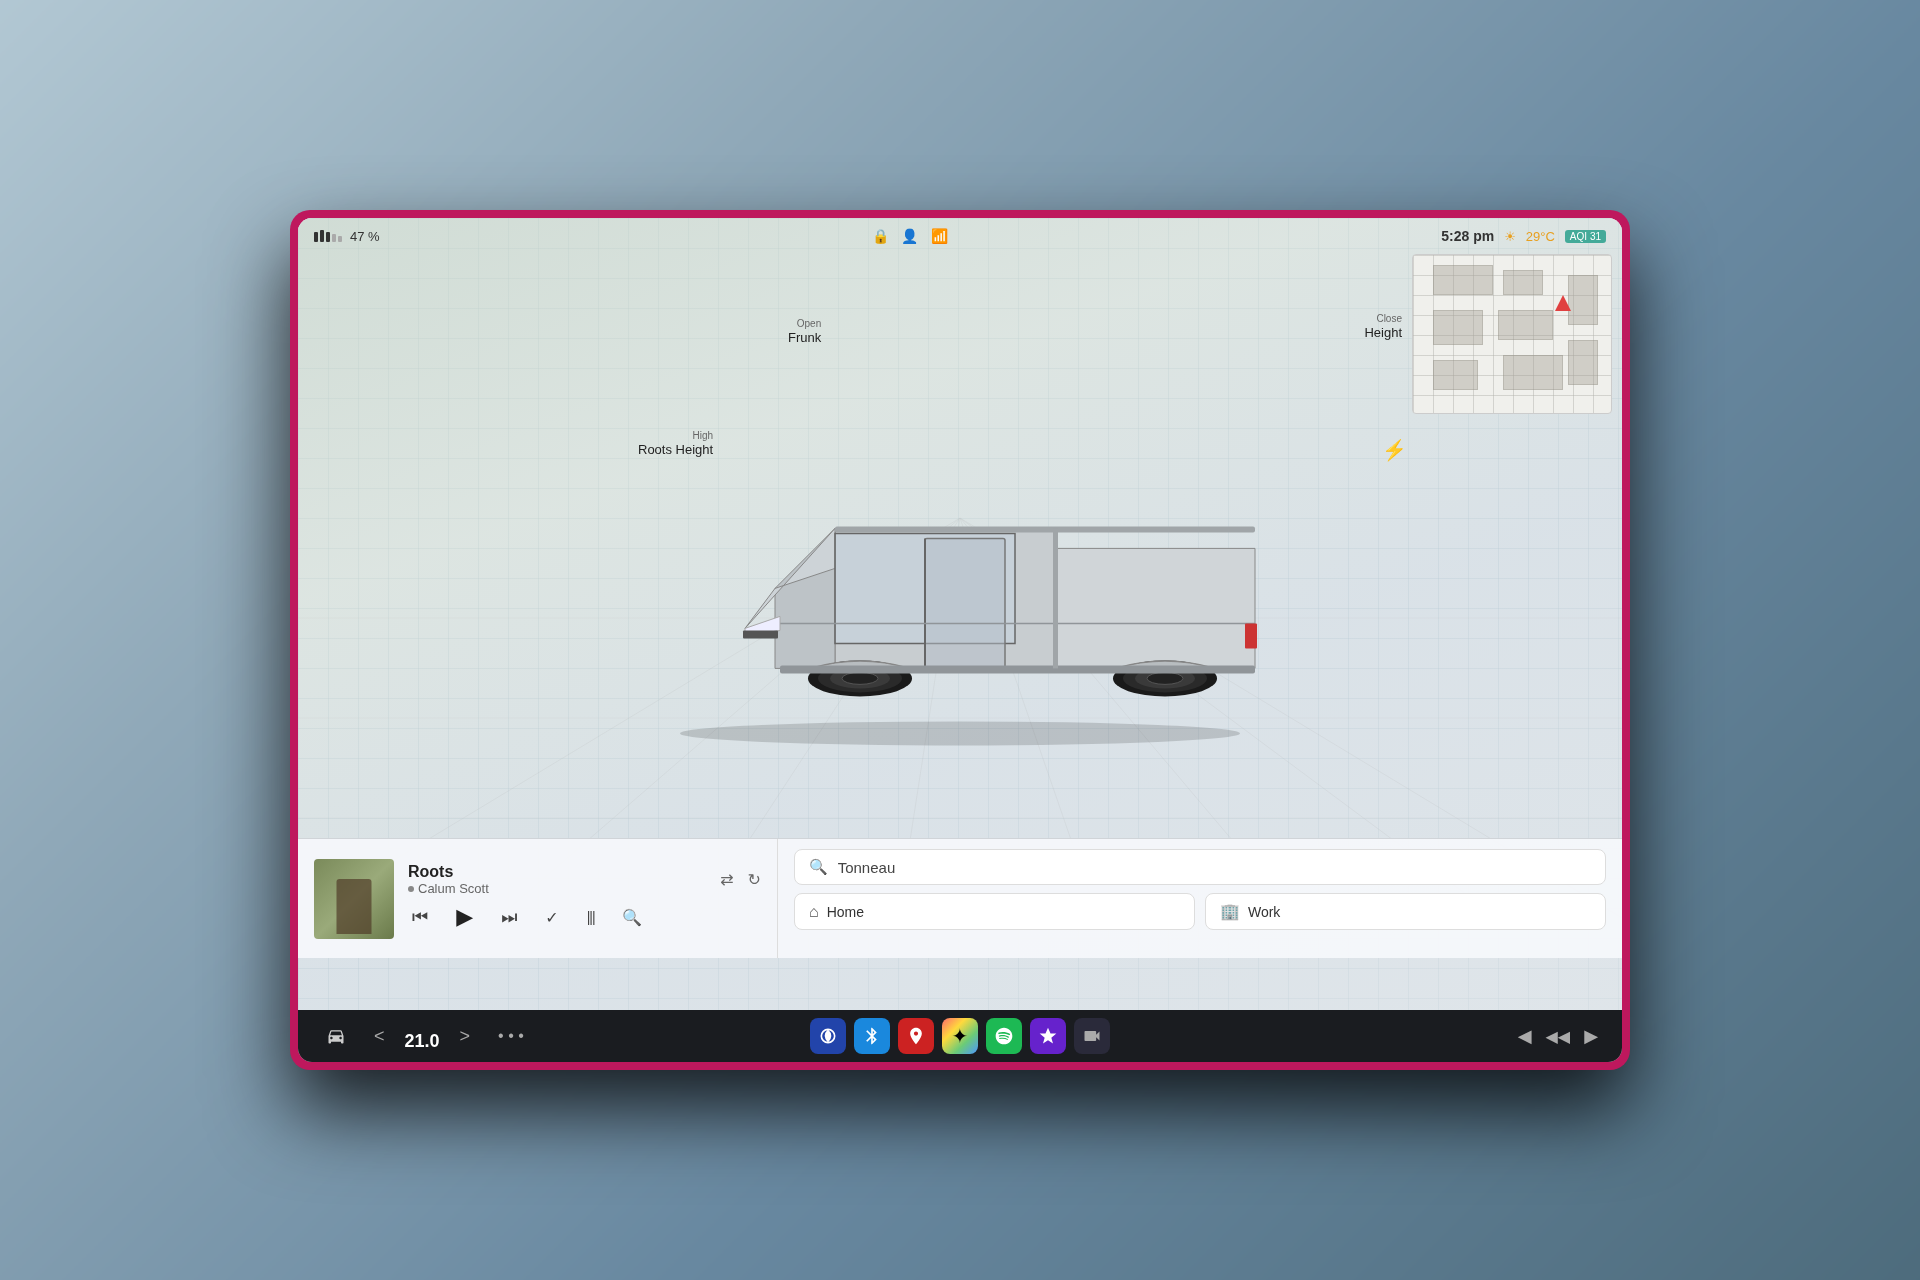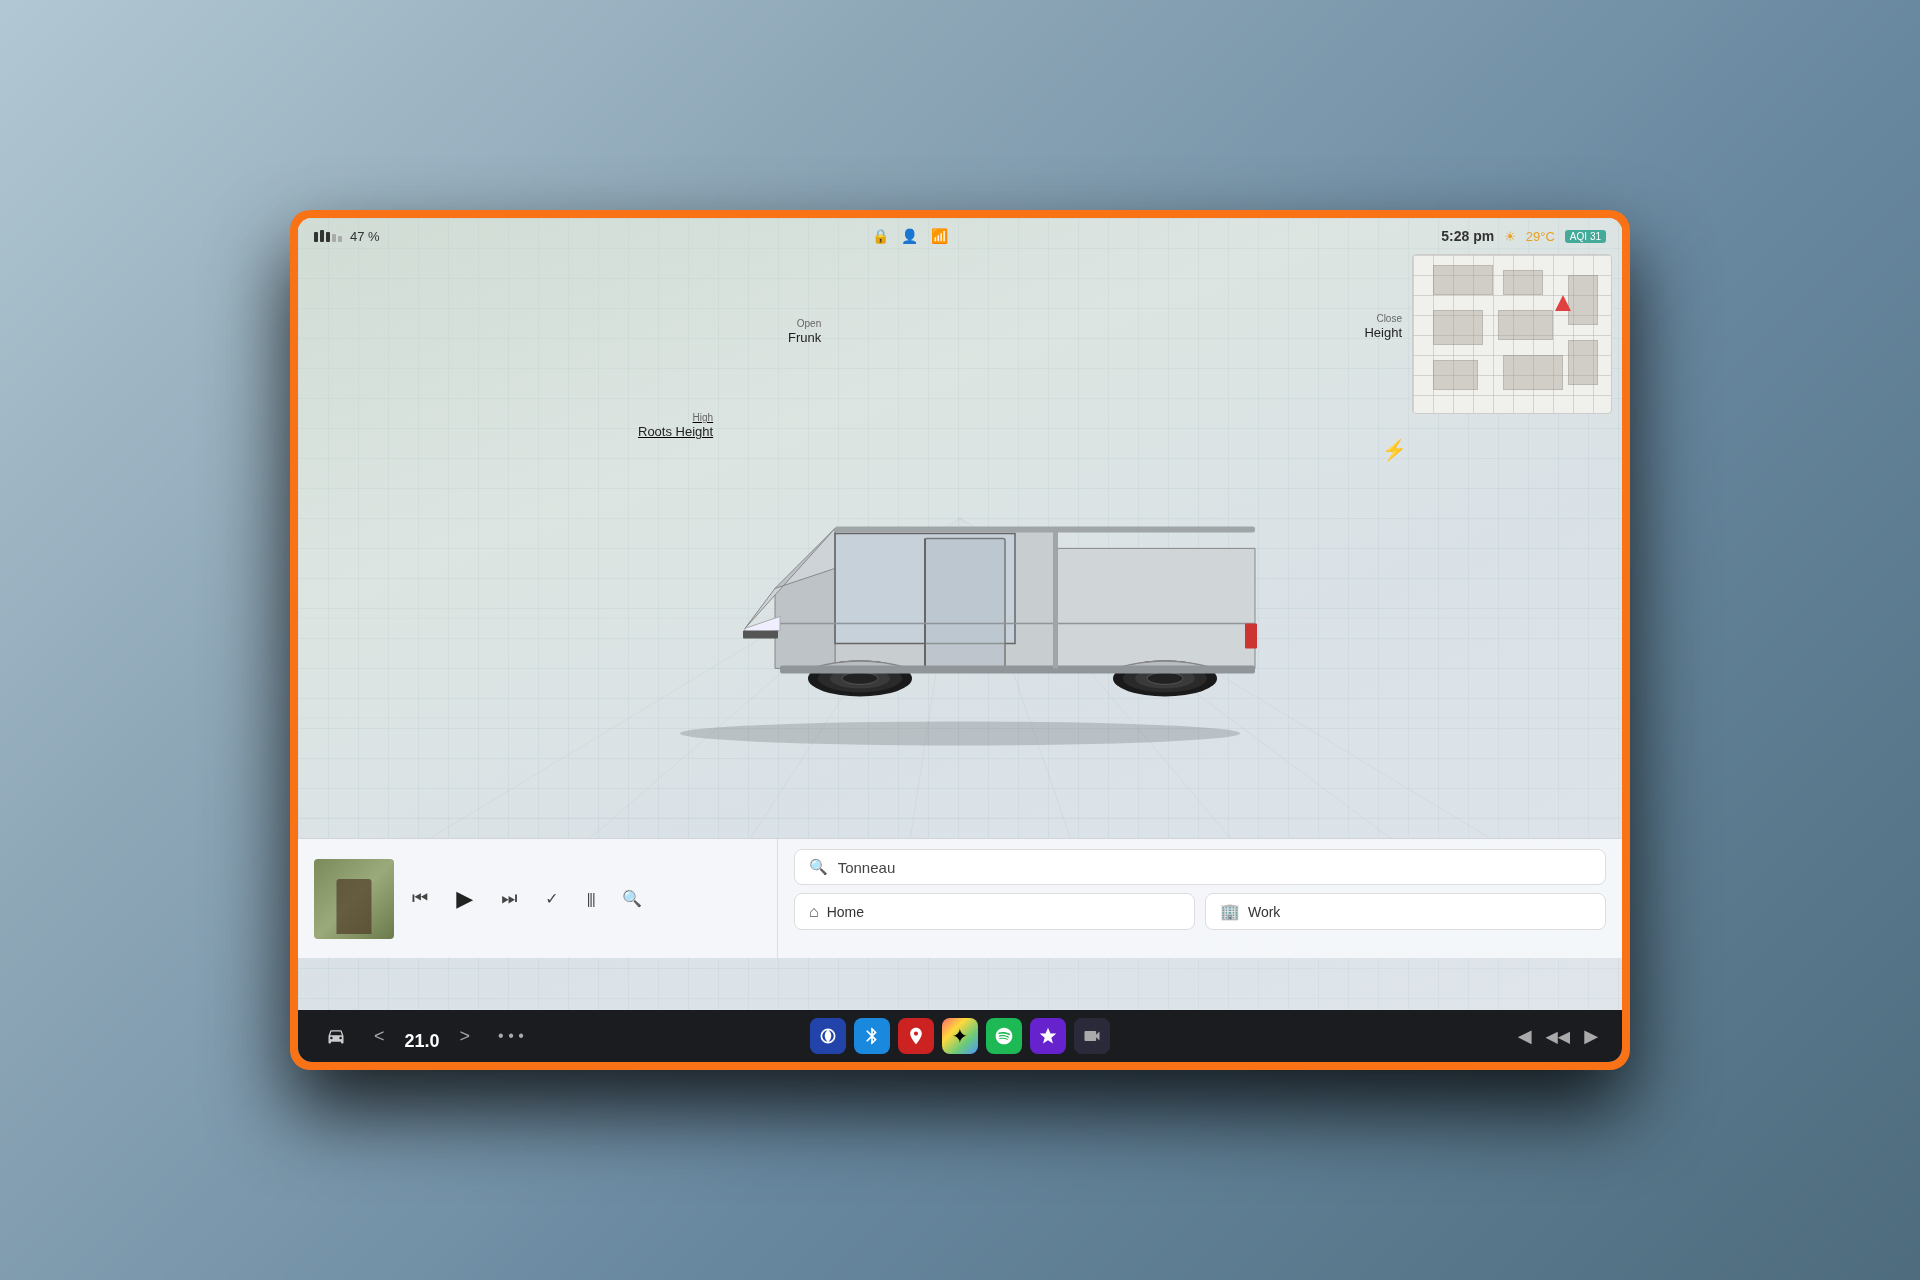--- a/index.html
+++ b/index.html
@@ -20,21 +20,21 @@
       inset: 0;
       background: linear-gradient(135deg, #b8cdd8 0%, #8fa8b8 30%, #6888a0 60%, #4a6878 100%);
       filter: blur(8px);
       transform: scale(1.1);
     }
 
     .screen-wrapper {
       position: relative;
       width: 1340px;
       height: 860px;
-      background: #f97316;
+      background: #be185d;
       border-radius: 20px;
       padding: 8px;
       box-shadow: 0 40px 80px rgba(0,0,0,0.8);
       z-index: 10;
     }
 
     .screen {
       width: 100%;
       height: 100%;
       border-radius: 14px;
@@ -525,21 +525,21 @@
       <div class="vehicle-label" style="top: 100px; left: 490px;">
         <span class="label-small">Open</span>
         <span class="label-large">Frunk</span>
       </div>
 
       <div class="vehicle-label" style="top: 95px; right: 220px;">
         <span class="label-small">Close</span>
         <span class="label-large">Height</span>
       </div>
 
-      <div class="vehicle-label" style="top: 194px; left: 340px; text-decoration: underline;">
+      <div class="vehicle-label" style="top: 212px; left: 340px;">
         <span class="label-small">High</span>
         <span class="label-large">Roots Height</span>
       </div>
 
       <div class="cybertruck-container">
         <svg viewBox="0 0 650 280" xmlns="http://www.w3.org/2000/svg" width="650" height="280">
 
           <ellipse cx="325" cy="265" rx="280" ry="12" fill="rgba(0,0,0,0.15)"></ellipse>
 
           <polygon points="420,80 620,80 620,200 380,200" fill="#d0d5d8" stroke="#888" stroke-width="1"></polygon>
@@ -586,20 +586,33 @@
       </div>
 
       <div class="bottom-panel" style="position:absolute; bottom:52px; left:0; right:0;">
 
         <div class="music-player">
           <div class="album-art">
             <div class="album-art-inner"></div>
             <div class="album-art-figure"></div>
           </div>
           <div class="music-info">
+            <div style="display:flex; align-items:center; justify-content:space-between;">
+              <div>
+                <div class="song-title">Roots</div>
+                <div class="song-artist">
+                  <span class="artist-dot"></span>
+                  <span>Calum Scott</span>
+                </div>
+              </div>
+              <div style="display:flex; gap:14px; color:#666; font-size:16px;">
+                <span style="cursor:pointer;">⇄</span>
+                <span style="cursor:pointer;">↻</span>
+              </div>
+            </div>
             <div class="media-btn-row">
               <button class="ctrl-btn">⏮</button>
               <button class="ctrl-btn play">▶</button>
               <button class="ctrl-btn">⏭</button>
               <button class="ctrl-btn" style="font-size:16px;">✓</button>
               <button class="ctrl-btn" style="font-size:14px; letter-spacing:-1px;">|||</button>
               <button class="ctrl-btn" style="font-size:16px;">🔍</button>
             </div>
           </div>
         </div>

